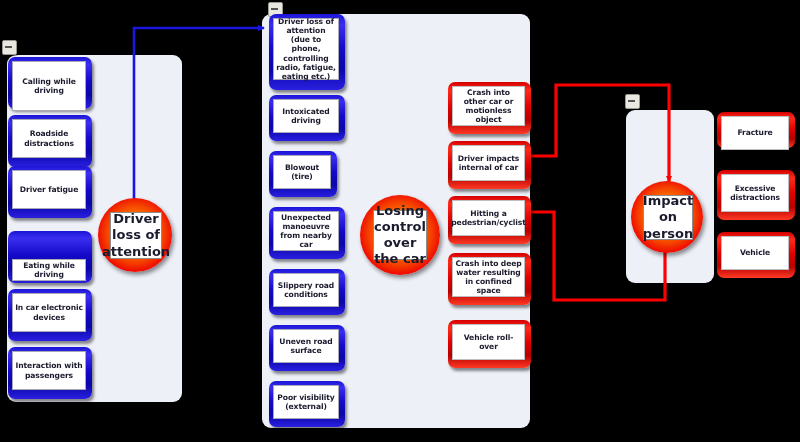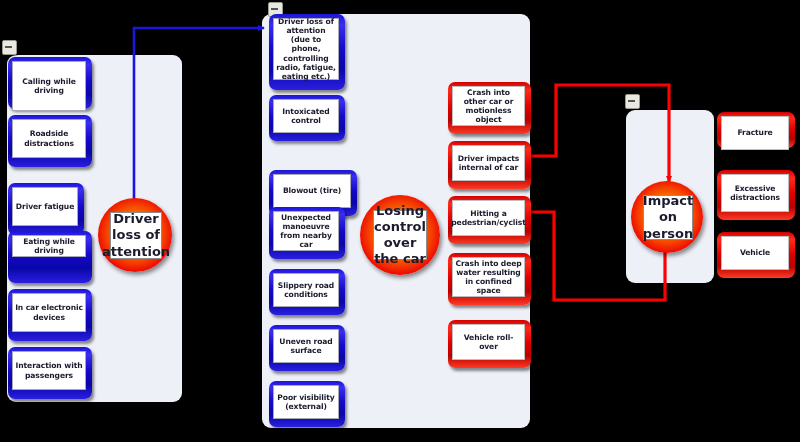--- a/index.html
+++ b/index.html
@@ -87,28 +87,28 @@
       <span class="lbl">Calling while driving</span>
     </div>
   </div>
 
   <div class="node blue" style="left:8px;top:115px;width:84px;height:52px;">
     <div class="inner" style="height:39px;">
       <span class="lbl">Roadside distractions</span>
     </div>
   </div>
 
-  <div class="node blue" style="left:8px;top:183px;width:76px;height:52px;">
+  <div class="node blue" style="left:8px;top:166px;width:84px;height:52px;">
     <div class="inner" style="height:39px;">
       <span class="lbl">Driver fatigue</span>
     </div>
   </div>
 
   <div class="node blue" style="left:8px;top:231px;width:84px;height:52px;">
-    <div class="inner" style="height:22px;">
+    <div class="inner" style="height:22px;margin-top:24px;">
       <span class="lbl">Eating while driving</span>
     </div>
   </div>
 
   <div class="node blue" style="left:8px;top:289px;width:84px;height:52px;">
     <div class="inner" style="height:39px;">
       <span class="lbl">In car electronic devices</span>
     </div>
   </div>
 
@@ -125,25 +125,25 @@
   </div>
 
   <div class="node blue" style="left:269px;top:14px;width:76px;height:76px;">
     <div class="inner" style="height:62px;">
       <span class="lbl">Driver loss of attention (due to phone, controlling radio, fatigue, eating etc.)</span>
     </div>
   </div>
 
   <div class="node blue" style="left:269px;top:95px;width:76px;height:46px;">
     <div class="inner" style="height:34px;">
-      <span class="lbl">Intoxicated control</span>
-    </div>
-  </div>
-
-  <div class="node blue" style="left:269px;top:151px;width:88px;height:46px;margin-top:19px;">
+      <span class="lbl">Intoxicated driving</span>
+    </div>
+  </div>
+
+  <div class="node blue" style="left:269px;top:151px;width:68px;height:46px;">
     <div class="inner" style="height:34px;">
       <span class="lbl">Blowout (tire)</span>
     </div>
   </div>
 
   <div class="node blue" style="left:269px;top:207px;width:76px;height:52px;">
     <div class="inner" style="height:40px;">
       <span class="lbl">Unexpected manoeuvre from nearby car</span>
     </div>
   </div>

